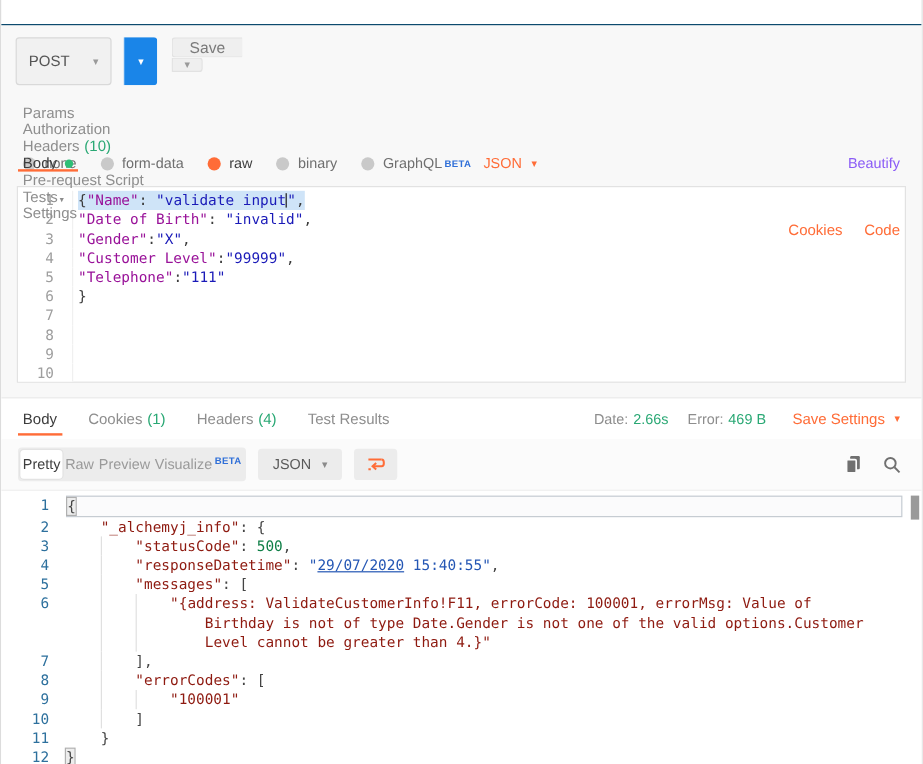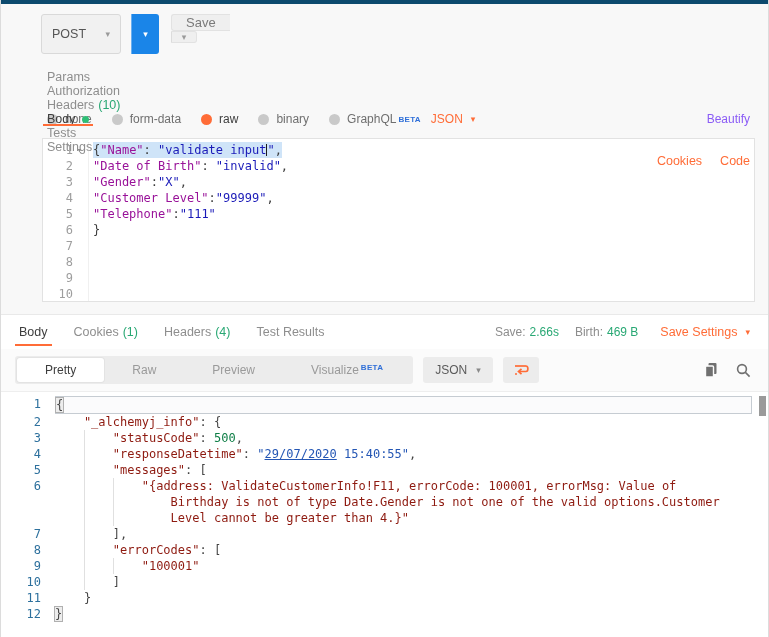--- a/index.html
+++ b/index.html
@@ -1,20 +1,20 @@
 <!DOCTYPE html>
 <html><head>
 <meta charset="utf-8">
 <style>
   * { margin:0; padding:0; box-sizing:border-box; }
   html,body { background:#fff; }
   body { font-family:"Liberation Sans", sans-serif; }
   .page { position:relative; width:769px; height:637px; background:#fff; overflow:hidden;
           border-left:1px solid #dcdcdc; border-right:1px solid #dcdcdc; }
-  .top-section { background:#f8f8f8; border-top:4px solid #0c4a6e; margin-top:0; padding-bottom:12px;padding-left:28px; }
+  .top-section { background:#f8f8f8; border-top:1px solid #0c4a6e; margin-top:20px; padding-bottom:12px; }
 
   
   .url-row { display:flex; align-items:stretch; height:40px; margin:10px 12px 16px 12px; }
   .method-select { width:80px; background:#f1f1f1; border:1px solid #d9d9d9; border-radius:3px;
                    display:flex; align-items:center; justify-content:space-between; padding:0 10px; color:#555; font-size:12.5px; }
   .url-input { flex:1; margin-left:3px; background:#f1f1f1; border:1px solid #d9d9d9; border-radius:3px;
                padding:0 12px; font-size:12.5px; color:#3d3d3d; font-family:"Liberation Sans",sans-serif; outline:none; }
   .send-group { display:flex; margin-left:10px; }
   .send-btn { background:#1a85e8; color:#fff; font-size:13px; border:none; padding:0 22px;
               border-radius:3px 0 0 3px; display:flex; align-items:center; }
@@ -73,21 +73,21 @@
   .resp-section { border-top:1px solid #e9e9e9; background:#fff; }
   .resp-meta { display:flex; align-items:center; padding:0 18px; height:34px; }
   .meta-status { display:flex; align-items:center; margin-left:auto; }
   .meta-pair { font-size:12px; color:#8d8d8d; margin-left:16px; }
   .meta-pair b { font-weight:normal; color:#29a874; margin-left:4px; }
   .save-response { color:#ff6c37; font-size:12.5px; margin-left:22px; display:flex; align-items:center; gap:8px; }
   .save-response .caret { font-size:9px; }
 
   .resp-toolbar { display:flex; align-items:center; padding:7px 16px 7px 14px; background:#fbfbfb; }
   .seg-group { background:#ececec; border-radius:3px; display:flex; padding:2px; }
-  .seg { padding:5px 28px; font-size:12px; color:#9a9a9a; border-radius:3px; display:flex; align-items:flex-start; }
+  .seg { padding:5px 2px; font-size:12px; color:#9a9a9a; border-radius:3px; display:flex; align-items:flex-start; }
   .seg.active { background:#fff; color:#3d3d3d; box-shadow:0 0 0 1px #e3e3e3; }
   .fmt-group { background:#ececec; border-radius:3px; display:flex; align-items:center; gap:9px;
                margin-left:10px; padding:6px 12px; font-size:12px; color:#5a5a5a; }
   .fmt-group .caret { font-size:9px; color:#8a8a8a; }
   .wrap-btn { background:#ececec; border-radius:3px; margin-left:10px; padding:4px 9px; display:flex; align-items:center; }
   .toolbar-right { margin-left:auto; display:flex; align-items:center; gap:16px; }
 
   
   .res { position:relative; border-top:1px solid #eeeeee; height:232px; padding-top:4px; overflow:hidden; }
   .res .ed-gut { width:54px; padding-right:14px; }
@@ -138,20 +138,23 @@
       </div>
       <div class="tab">
         <span>Headers</span>
         <span class="count">(10)</span>
       </div>
       <div class="tab active">
         <span>Body</span>
         <span class="green-dot"></span>
       </div>
       <div class="tab">
+        <span>Pre-request Script</span>
+      </div>
+      <div class="tab">
         <span>Tests</span>
       </div>
       <div class="tab">
         <span>Settings</span>
       </div>
       <div class="tabs-right">
         <span class="link-orange">Cookies</span>
         <span class="link-orange">Code</span>
       </div>
     </div>
@@ -271,24 +274,24 @@
       </div>
       <div class="tab">
         <span>Headers</span>
         <span class="count">(4)</span>
       </div>
       <div class="tab">
         <span>Test Results</span>
       </div>
       <div class="meta-status">
         <span class="meta-pair">
-          <span>Save:</span><b>2.66s</b>
+          <span>Date:</span><b>2.66s</b>
         </span>
         <span class="meta-pair">
-          <span>Birth:</span><b>469 B</b>
+          <span>Error:</span><b>469 B</b>
         </span>
         <span class="save-response">
           <span>Save Settings</span>
           <span class="caret">▾</span>
         </span>
       </div>
     </div>
 
     <div class="resp-toolbar">
       <div class="seg-group">

